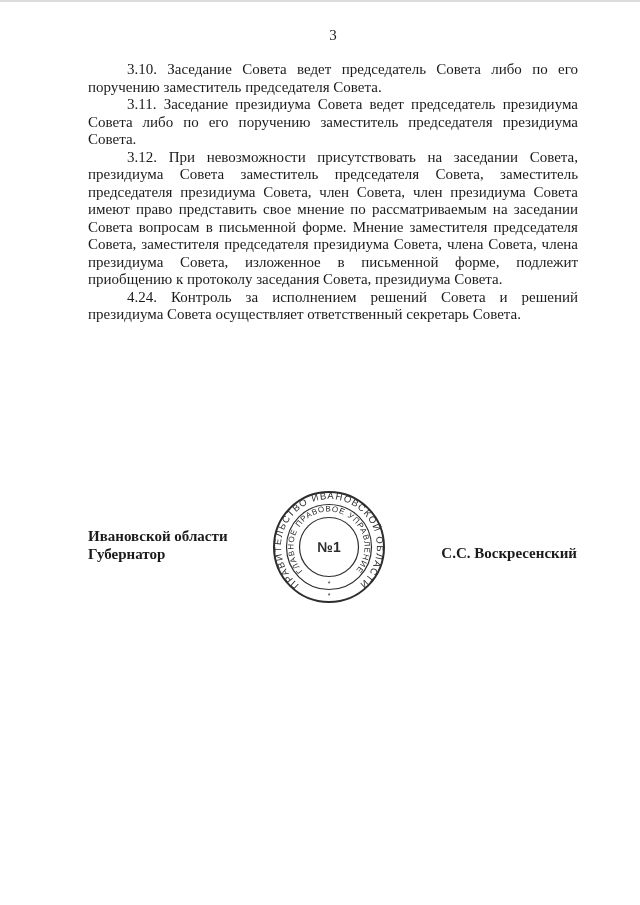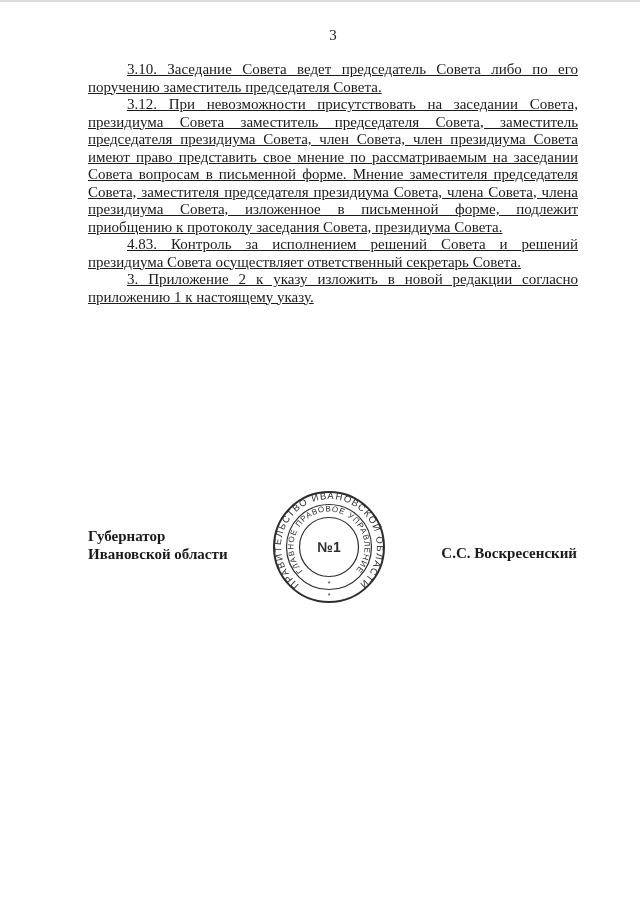--- a/index.html
+++ b/index.html
@@ -29,21 +29,20 @@
     left: 88px;
     width: 490px;
     font-size: 15px;
     line-height: 17.5px;
     text-align: justify;
   }
   .body-text p {
     margin: 0;
     padding: 0;
     text-indent: 39px;
-    text-decoration: underline;
   }
   .sig-left {
     position: absolute;
     top: 526px;
     left: 88px;
     font-size: 15px;
     line-height: 17.5px;
     font-weight: bold;
     white-space: nowrap;
   }
@@ -90,28 +89,28 @@
 </style>
 </head>
 <body>
 
 <div class="page">
 
   <div class="page-number">3</div>
 
   <div class="body-text">
     <p>3.10. Заседание Совета ведет председатель Совета либо по его поручению заместитель председателя Совета.</p>
+    <p>3.11. Заседание президиума Совета ведет председатель президиума Совета либо по его поручению заместитель председателя президиума Совета.</p>
     <p>3.12. При невозможности присутствовать на заседании Совета, президиума Совета заместитель председателя Совета, заместитель председателя президиума Совета, член Совета, член президиума Совета имеют право представить свое мнение по рассматриваемым на заседании Совета вопросам в письменной форме. Мнение заместителя председателя Совета, заместителя председателя президиума Совета, члена Совета, члена президиума Совета, изложенное в письменной форме, подлежит приобщению к протоколу заседания Совета, президиума Совета.</p>
-    <p>4.83. Контроль за исполнением решений Совета и решений президиума Совета осуществляет ответственный секретарь Совета.</p>
-    <p>3. Приложение 2 к указу изложить в новой редакции согласно приложению 1 к настоящему указу.</p>
+    <p>4.24. Контроль за исполнением решений Совета и решений президиума Совета осуществляет ответственный секретарь Совета.</p>
   </div>
 
   <div class="sig-left">
+    <div>Ивановской области</div>
     <div>Губернатор</div>
-    <div>Ивановской области</div>
   </div>
 
   <svg class="stamp" viewBox="0 0 124 124" xmlns="http://www.w3.org/2000/svg" aria-hidden="true">
     <circle cx="62" cy="62" r="55" stroke-width="2"></circle>
     <circle cx="62" cy="62" r="42.5" stroke-width="1.2"></circle>
     <circle cx="62" cy="62" r="29.5" stroke-width="1.2"></circle>
     <defs>
       <path id="outerArc" d="M 62,110 A 48,48 0 1 1 62,14 A 48,48 0 1 1 62,110"></path>
       <path id="innerArc" d="M 62,97.5 A 35.5,35.5 0 1 1 62,26.5 A 35.5,35.5 0 1 1 62,97.5"></path>
     </defs>

